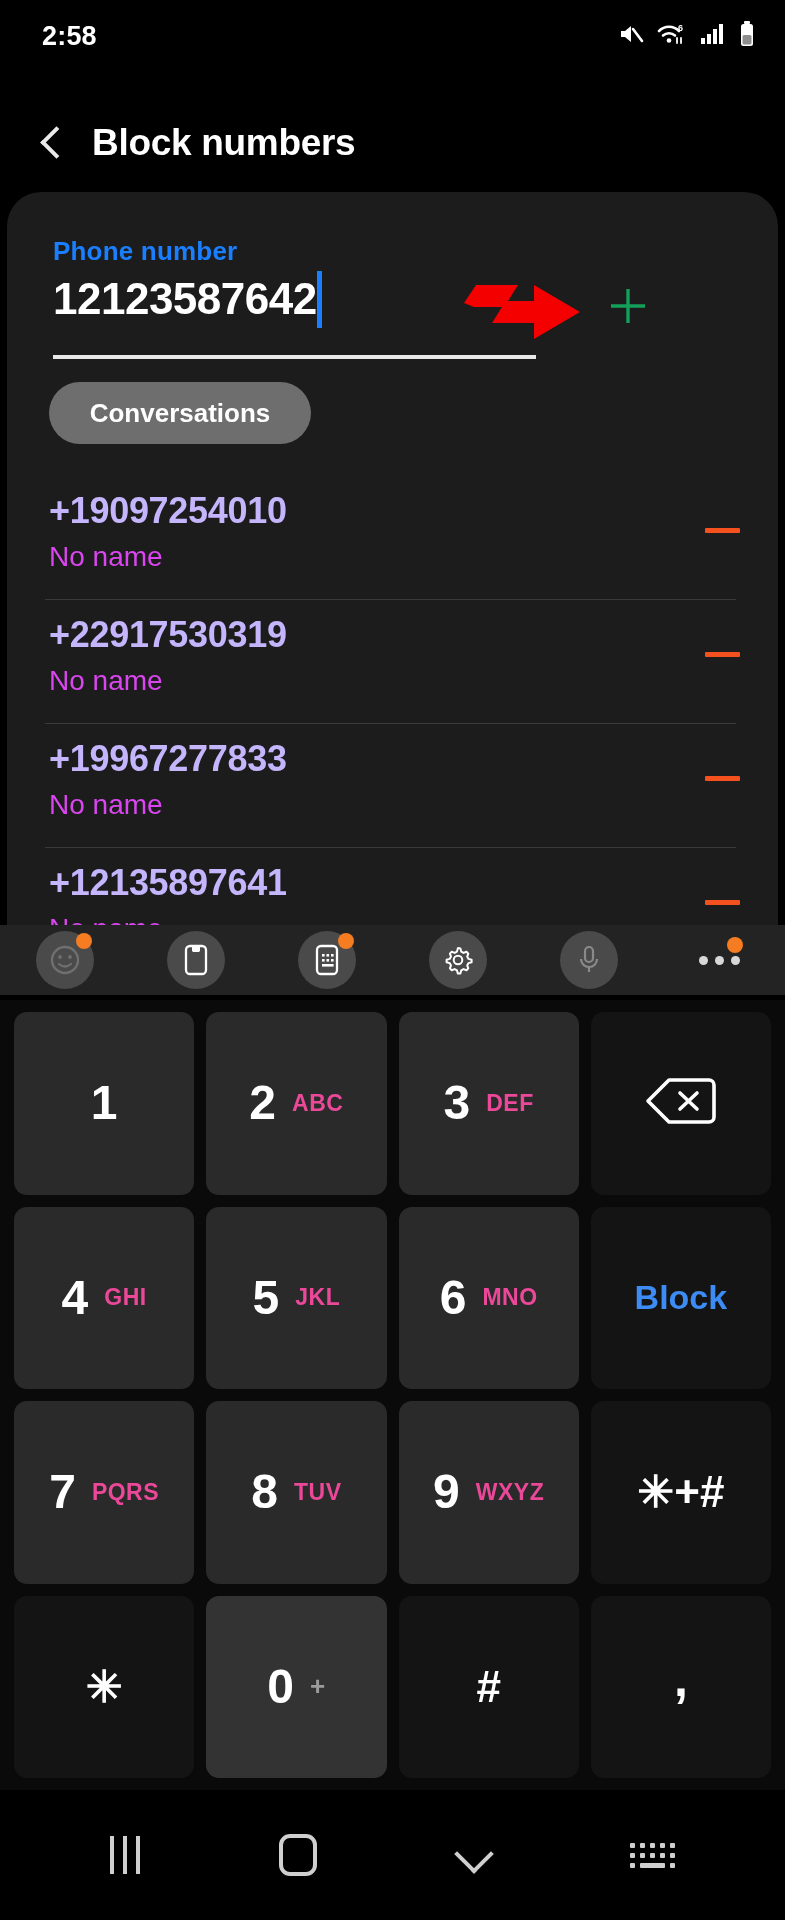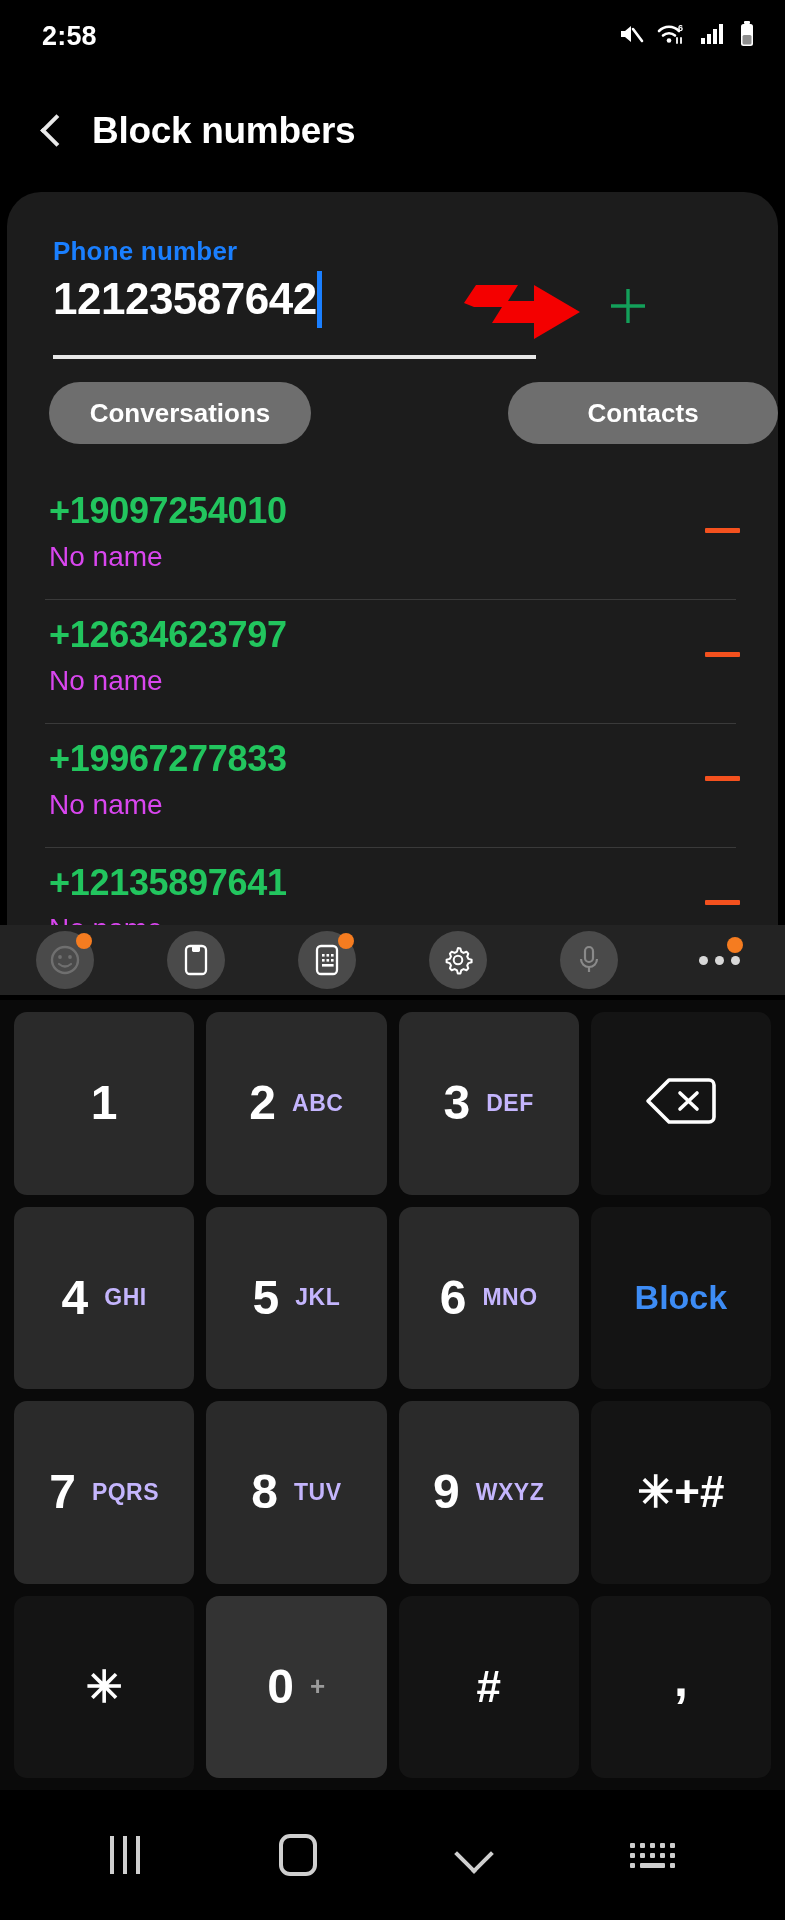--- a/index.html
+++ b/index.html
@@ -16,21 +16,21 @@
     position:absolute; top:0; left:0; width:785px; height:72px;
     display:flex; align-items:center; justify-content:space-between;
     padding:0 30px 0 42px;
   }
   .status-time { color:#fff; font-size:27px; font-weight:bold; letter-spacing:.2px; }
   .status-icons { display:flex; align-items:center; gap:13px; }
   .si { display:block; }
 
   
   .appbar {
-    position:absolute; top:86px; left:0; width:785px; height:90px;
+    position:absolute; top:98px; left:0; width:785px; height:90px;
     display:flex; align-items:center; gap:26px; padding-left:36px;
   }
   .back-chevron { width:30px; height:30px; position:relative; }
   .back-chevron:before {
     content:""; position:absolute; left:9px; top:3px;
     width:19px; height:19px; border-left:4px solid #e9e9e9; border-bottom:4px solid #e9e9e9;
     transform:rotate(45deg);
   }
   .appbar-title { color:#fff; font-size:37px; font-weight:bold; letter-spacing:-.3px; }
 
@@ -64,21 +64,21 @@
     background:#6e6e6e; border-radius:36px; height:62px;
     display:flex; align-items:center; justify-content:center;
     color:#fff; font-size:26px; font-weight:bold;
   }
   .chip-0 { width:262px; }
   .chip-1 { width:270px; }
 
   
   .list { margin-top:32px; }
   .list-item { position:relative; padding:0 0 0 42px; }
-  .li-number { color:#22c55e; font-size:36px; font-weight:bold; letter-spacing:-.3px; padding-top:14px; }
+  .li-number { color:#c4b5fd; font-size:36px; font-weight:bold; letter-spacing:-.3px; padding-top:14px; }
   .li-sub { color:#d946ef; font-size:28px; padding-top:9px; }
   .li-remove {
     position:absolute; right:38px; top:52px; width:35px; height:5px;
     background:#f4511e; border-radius:1px;
   }
   .li-sep { height:1px; background:#3a3a3a; margin:26px 42px 0 38px; }
 
   
   .kbtoolbar {
     position:absolute; top:925px; left:0; width:785px; height:70px;
@@ -104,21 +104,21 @@
     gap:12px;
   }
   .key {
     background:#2a2a2a; border-radius:13px;
     display:flex; align-items:center; justify-content:center; gap:16px;
     position:relative;
   }
   .key.fn { background:#141414; }
   .key.zero { background:#333; }
   .key-digit { color:#fff; font-size:48px; font-weight:bold; line-height:1; }
-  .key-letters { color:#c4b5fd; font-size:23px; font-weight:bold; letter-spacing:.5px; }
+  .key-letters { color:#ec4899; font-size:23px; font-weight:bold; letter-spacing:.5px; }
   .key-letters.small-plus { font-size:26px; color:#9b9b9b; }
   .key-text { color:#3d8cf5; font-size:34px; font-weight:bold; }
   .key-sym { color:#fff; font-size:44px; font-weight:bold; line-height:1; }
   .key-sym.comma { font-size:50px; position:relative; top:-8px; }
 
   
   .navbar {
     position:absolute; bottom:0; left:0; width:785px; height:130px;
     display:flex; align-items:center; justify-content:space-around; padding:0 40px;
   }
@@ -200,34 +200,33 @@
 
       <div class="plus-btn">
         <svg width="44" height="44" viewBox="0 0 44 44">
           <path d="M22 5 V39 M5 22 H39" stroke="#13a05a" stroke-width="3.4" stroke-linecap="butt"></path>
         </svg>
       </div>
     </div>
 
     <div class="chips">
       <div class="chip chip-0">Conversations</div>
-      <div class="chip chip-1">Contacts</div>
     </div>
 
     <div class="list">
 
       <div class="list-item">
         <div class="li-number">+19097254010</div>
         <div class="li-sub">No name</div>
         <div class="li-remove"></div>
       </div>
       <div class="li-sep"></div>
 
       <div class="list-item">
-        <div class="li-number">+12634623797</div>
+        <div class="li-number">+22917530319</div>
         <div class="li-sub">No name</div>
         <div class="li-remove"></div>
       </div>
       <div class="li-sep"></div>
 
       <div class="list-item">
         <div class="li-number">+19967277833</div>
         <div class="li-sub">No name</div>
         <div class="li-remove"></div>
       </div>

